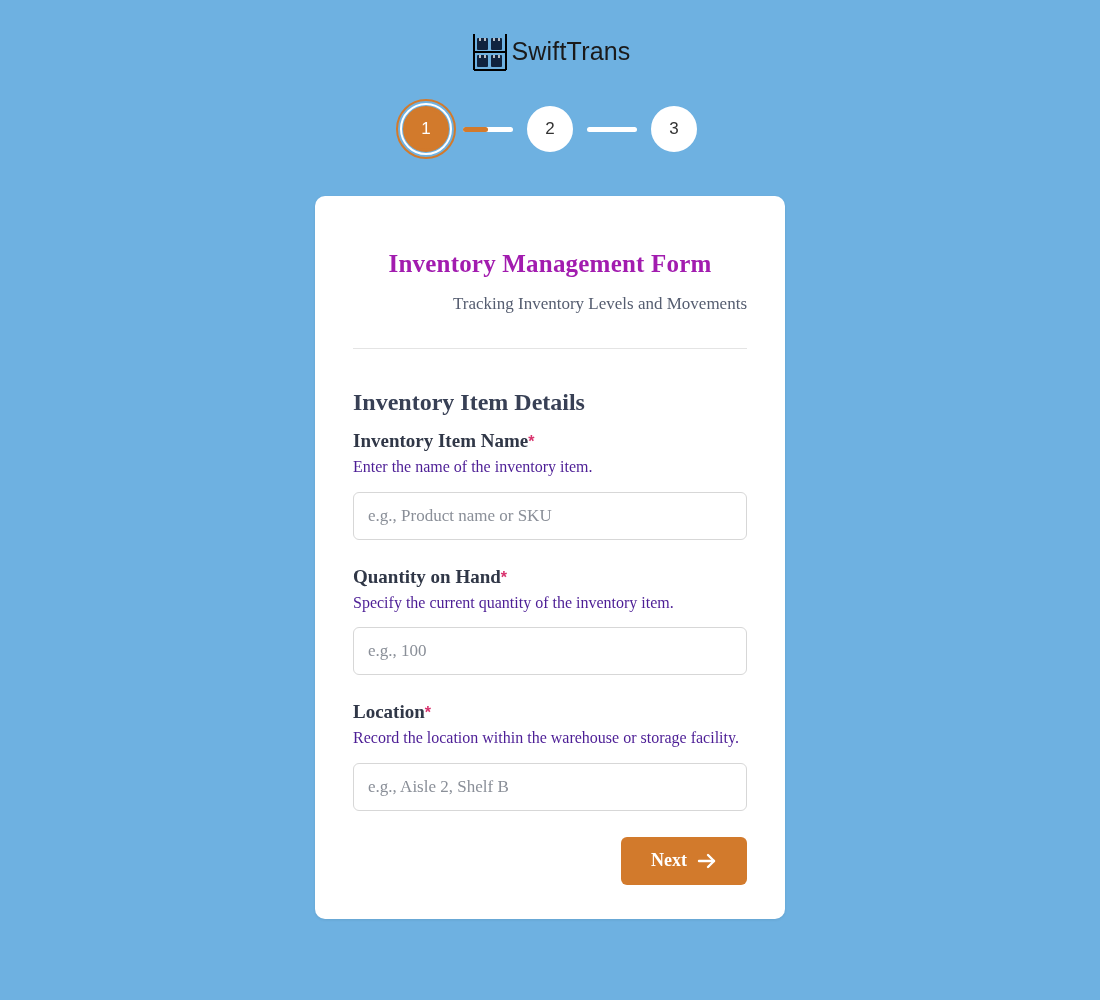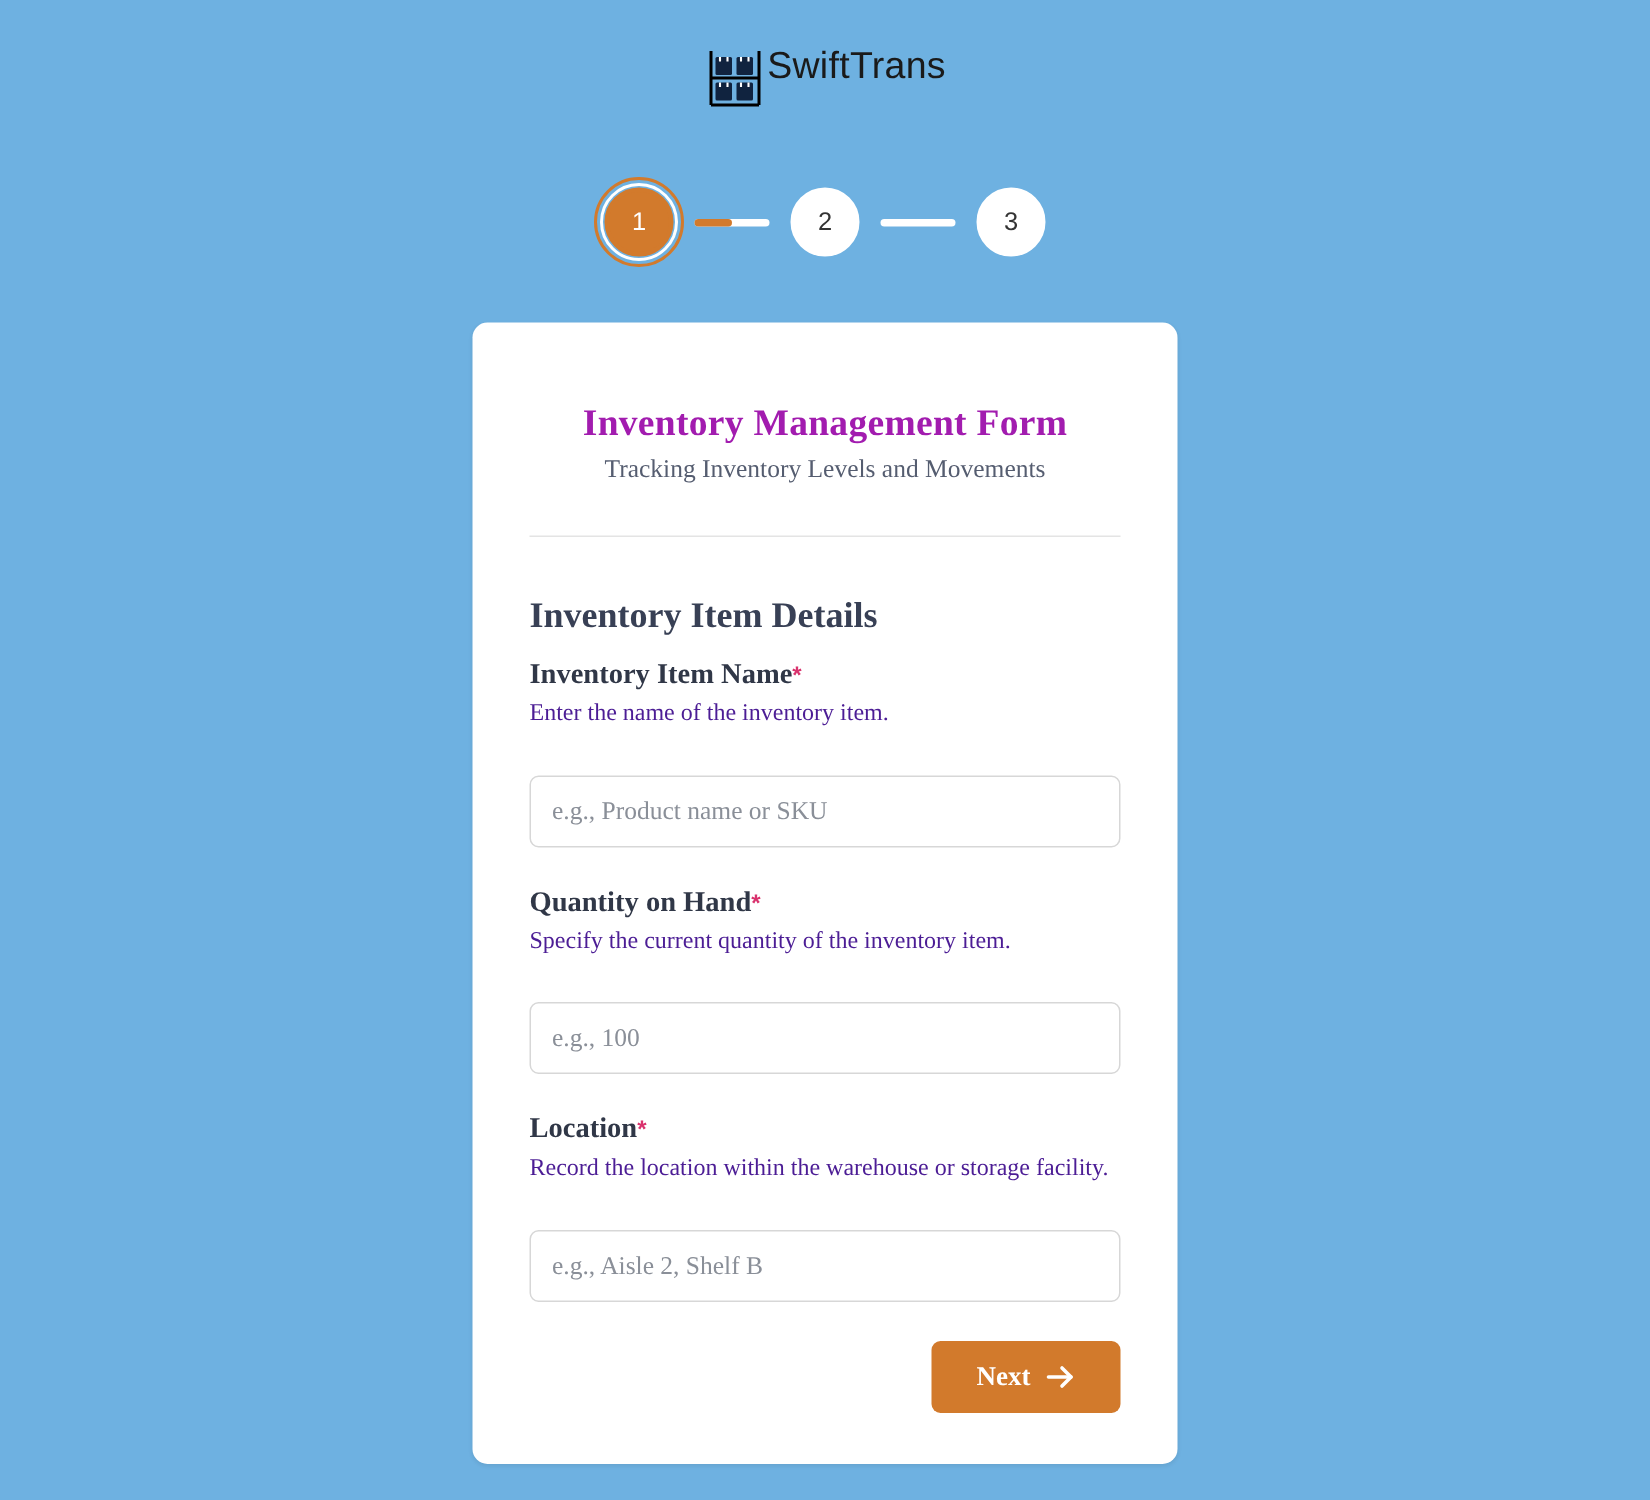--- a/index.html
+++ b/index.html
@@ -14,23 +14,23 @@
   .page {
     width: 100%;
     display: flex;
     flex-direction: column;
     align-items: center;
     padding-top: 30px;
   }
   
   .logo-wrap {
     display: flex;
-    align-items: flex-start;
+    align-items: center;
     gap: 0;
-    margin-bottom: 53px;
+    margin-bottom: 34px;
   }
   .logo-wrap svg { display: block; }
   .brand {
     font-size: 25px;
     color: #1a1a1a;
     font-weight: 400;
     letter-spacing: .2px;
   }
   
   .stepper {
@@ -75,22 +75,22 @@
     font-size: 25px;
     font-weight:700;
     color:#a21caf;
     text-align:center;
     letter-spacing:.2px;
   }
   .subtitle{
     font-family: "Georgia","Times New Roman",serif;
     font-size:17px;
     color:#555d70;
-    text-align:center;
-    margin-top:6px;
+    text-align:right;
+    margin-top:16px;
   }
   hr.divider{
     border:none; border-top:1px solid #e4e4e4;
     margin: 34px 0 40px 0;
   }
   h2.section{
     font-family: "Georgia","Times New Roman",serif;
     font-size:24px; font-weight:700; color:#384055;
     margin-bottom: 14px;
   }
@@ -98,21 +98,21 @@
   .label{
     font-family: "Georgia","Times New Roman",serif;
     font-size:19px; font-weight:700; color:#303747;margin-top:22px;
   }
   .req{ color:#d9326d; font-weight:700; }
   .help{
     font-family: "Georgia","Times New Roman",serif;
     font-size:16px; color:#4c1d95; margin-top:4px; line-height:1.35;
   }
   .input{
-    width:100%; margin-top:30px;
+    width:100%; margin-top:14px;
     height:48px; border:1px solid #d7d7d7; border-radius:6px;
     padding: 0 14px; font-size:17px; color:#333;
     font-family: "Georgia","Times New Roman",serif;
   }
   .input::placeholder{ color:#8a8f98; }
   .actions{ display:flex; justify-content:flex-end; margin-top:16px;}
   .btn-next{
     background:#D27A2C; color:#fff; border:none; border-radius:6px;
     height:48px; padding:0 30px; font-size:18px; font-weight:700;
     display:flex; align-items:center; gap:10px; cursor:pointer;

